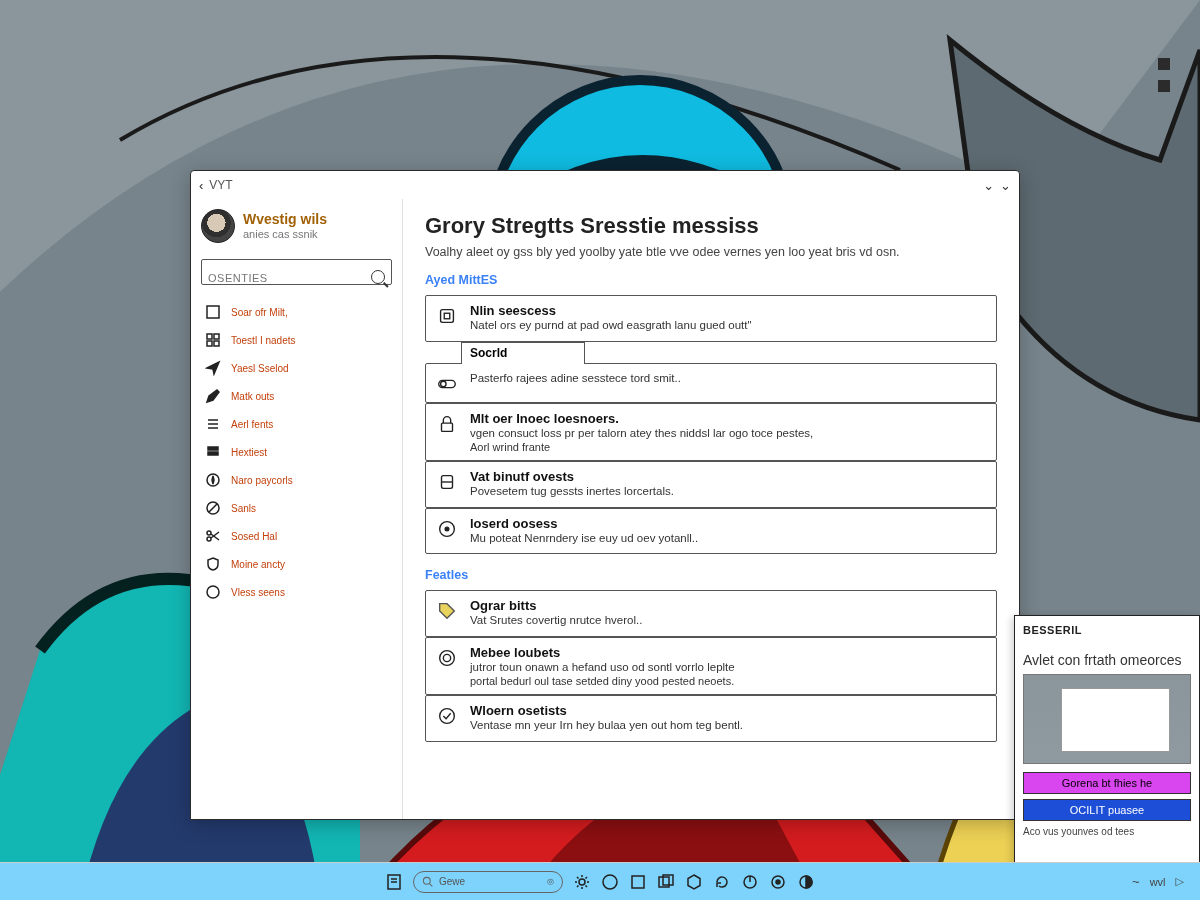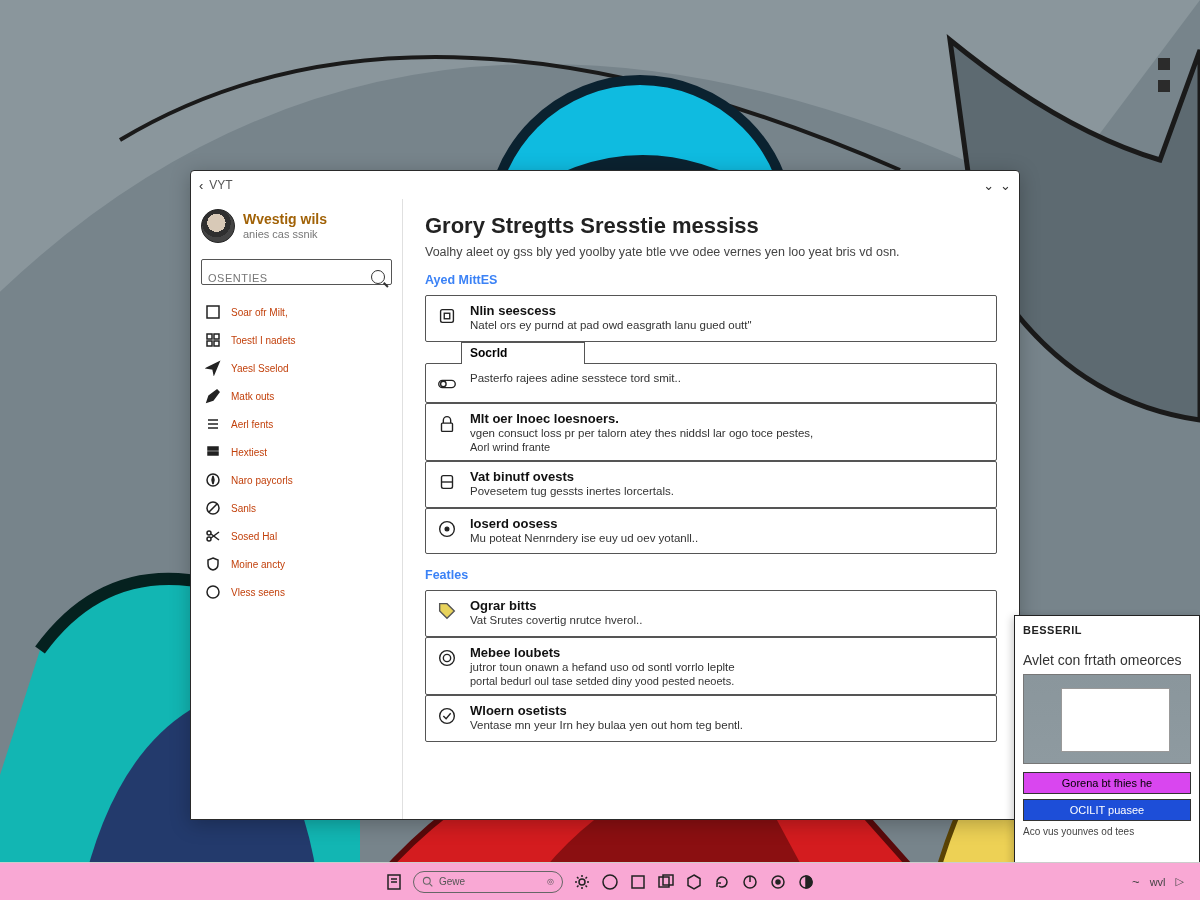--- a/index.html
+++ b/index.html
@@ -127,21 +127,21 @@
 .popup-thumb::after{ content:''; position:absolute; left:22%; top:15%; width:65%; height:70%; background:#fff; border:1px solid #999;}
 .popup-btn {
   border:1px solid #333; background:#d946ef; width:100%;
   font-size:11px; padding:4px; margin-bottom:5px; text-align:center; cursor:pointer;
 }
 .popup-btn.dark { background:#1d4ed8; color:#fff; }
 .popup-foot { font-size:10px; color:#444; }
 
 .taskbar {
   position: absolute; left: 0; right: 0; bottom: 0;
-  height: 38px; background: #f9a8d4;
+  height: 38px; background: #7dd3fc;
   border-top: 1px solid #ccc;
   display: flex; align-items: center; gap: 10px;
   padding: 0 14px; justify-content: center;
 }
 .task-icons { display:flex; gap:10px; align-items:center; }
 .task-icons .ticon { width:18px; height:18px; display:flex; align-items:center; justify-content:center; cursor:pointer;}
 .task-icons svg { width:18px; height:18px; stroke:#222; fill:none; stroke-width:1.5;}
 .task-search {
   border:1px solid #666; border-radius: 999px;
   height:22px; width:150px; display:flex; align-items:center;

